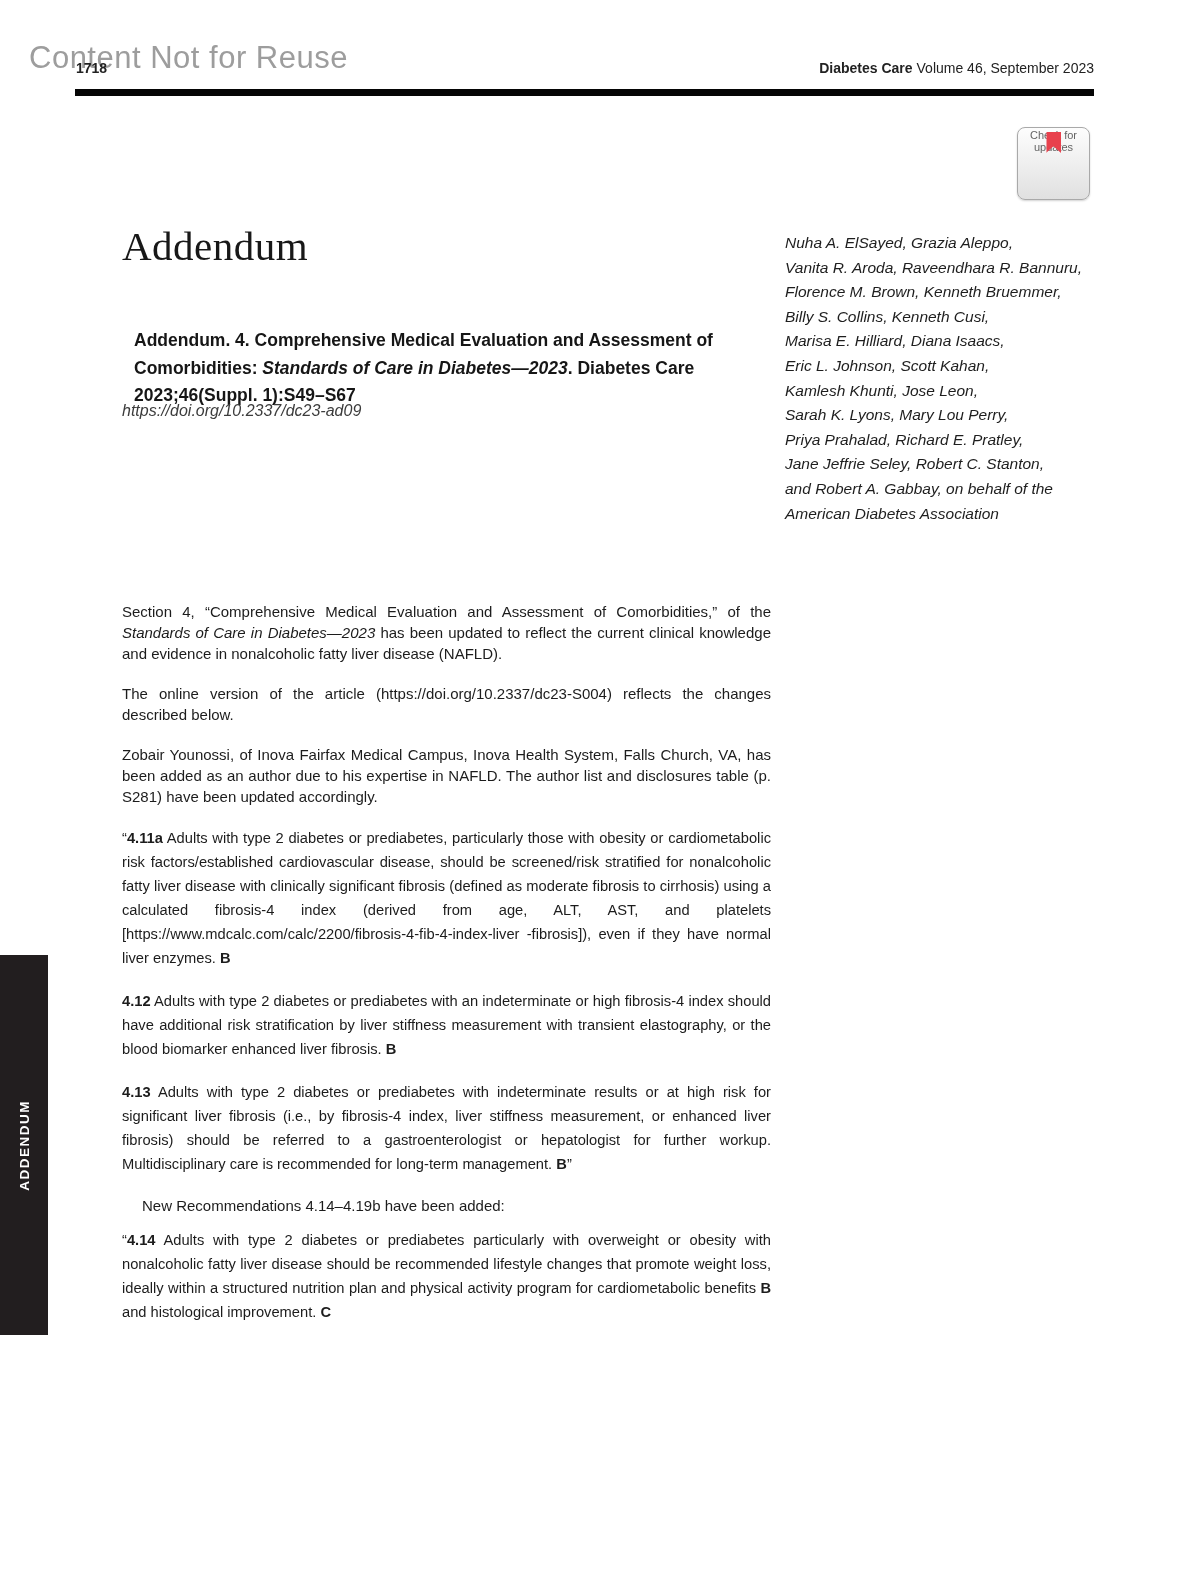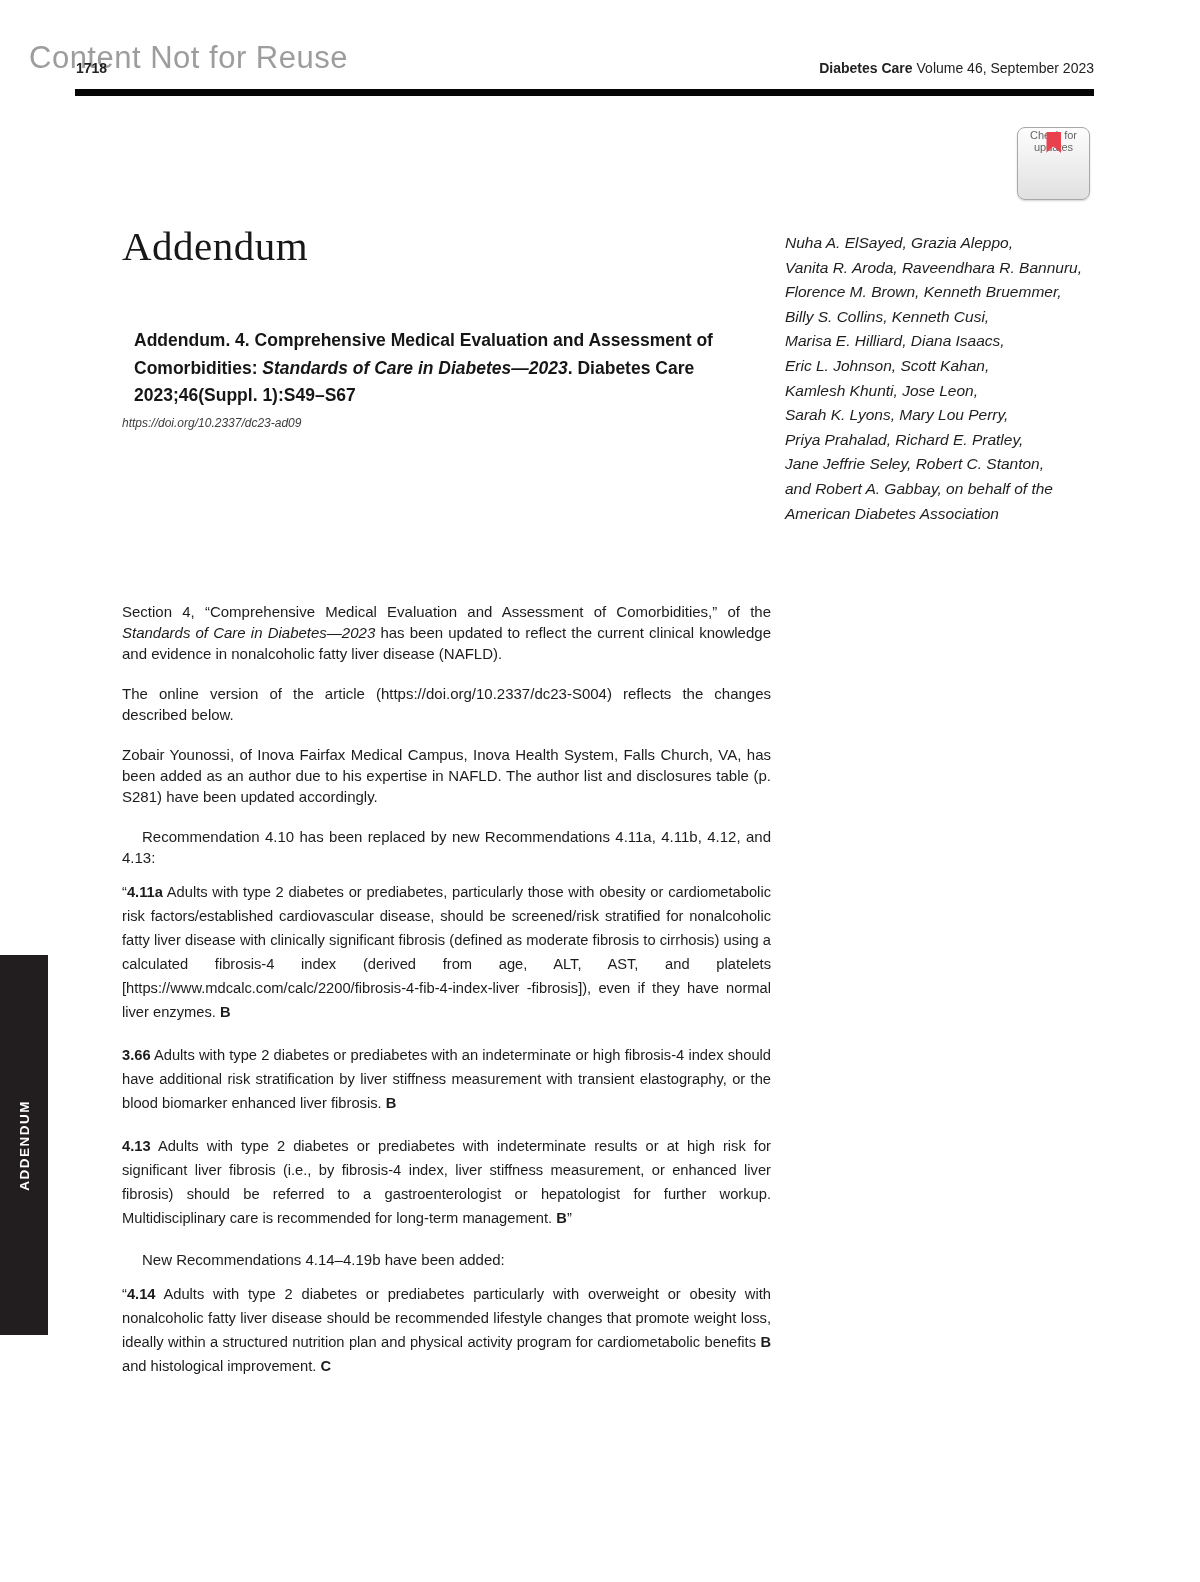--- a/index.html
+++ b/index.html
@@ -60,22 +60,22 @@
   .article-title{
     position:absolute;left:122px;top:222px;margin:0;
     font-family:"Liberation Serif",serif;font-weight:400;
     font-size:41px;color:#181818;letter-spacing:.5px;
   }
   .citation{
     position:absolute;left:122px;top:315px;width:608px;margin:12px;
     font-size:17.5px;line-height:27.5px;font-weight:700;color:#161616;
   }
   .doi{
-    position:absolute;left:122px;top:416px;
-    font-size:12px;font-style:italic;color:#3c3c3c;text-decoration:none;
+    position:absolute;left:122px;top:402px;
+    font-size:16px;font-style:italic;color:#3c3c3c;text-decoration:none;
   }
   .authors{
     position:absolute;left:785px;top:231px;width:320px;
     font-size:15.5px;line-height:24.6px;font-style:italic;color:#1e1e1e;
   }
   
   .side-tab{
     position:absolute;left:0;top:955px;width:48px;height:380px;
     background:#221e1f;display:flex;align-items:center;justify-content:center;
   }
@@ -145,24 +145,23 @@
     </div>
 
   <div class="side-tab">
     <span>ADDENDUM</span>
   </div>
 
   <main class="body-col">
     <p><span>Section 4, “Comprehensive Medical Evaluation and Assessment of Comorbidities,” of the </span><span class="r-i">Standards of Care in Diabetes—2023</span><span> has been updated to reflect the current clinical knowledge and evidence in nonalcoholic fatty liver disease (NAFLD).</span></p>
     <p><span>The online version of the article (https://doi.org/10.2337/dc23-S004) reflects the changes described below.</span></p>
     <p><span>Zobair Younossi, of Inova Fairfax Medical Campus, Inova Health System, Falls Church, VA, has been added as an author due to his expertise in NAFLD. The author list and disclosures table (p. S281) have been updated accordingly.</span></p>
-    <p class="para-indent" style="margin-bottom:12px;"><span>Recommendation 4.10 has been replaced by new Recommendations 4.11a, 4.11b, 4.12, and 4.13:</span></p>
 
     <p class="rec"><span>“</span><span class="r-b">4.11a</span><span> Adults with type 2 diabetes or prediabetes, particularly those with obesity or cardiometabolic risk factors/established cardiovascular disease, should be screened/risk stratified for nonalcoholic fatty liver disease with clinically significant fibrosis (defined as moderate fibrosis to cirrhosis) using a calculated fibrosis-4 index (derived from age, ALT, AST, and platelets [https://www.mdcalc.com/calc/2200/fibrosis-4-fib-4-index-liver -fibrosis]), even if they have normal liver enzymes. </span><span class="r-b">B</span></p>
-    <p class="rec"><span class="r-b">3.66</span><span> Adults with type 2 diabetes or prediabetes with an indeterminate or high fibrosis-4 index should have additional risk stratification by liver stiffness measurement with transient elastography, or the blood biomarker enhanced liver fibrosis. </span><span class="r-b">B</span></p>
+    <p class="rec"><span class="r-b">4.12</span><span> Adults with type 2 diabetes or prediabetes with an indeterminate or high fibrosis-4 index should have additional risk stratification by liver stiffness measurement with transient elastography, or the blood biomarker enhanced liver fibrosis. </span><span class="r-b">B</span></p>
     <p class="rec rec-last"><span class="r-b">4.13</span><span> Adults with type 2 diabetes or prediabetes with indeterminate results or at high risk for significant liver fibrosis (i.e., by fibrosis-4 index, liver stiffness measurement, or enhanced liver fibrosis) should be referred to a gastroenterologist or hepatologist for further workup. Multidisciplinary care is recommended for long-term management. </span><span class="r-b">B</span><span>”</span></p>
 
     <p class="para-indent" style="margin-bottom:12px;"><span>New Recommendations 4.14–4.19b have been added:</span></p>
 
     <p class="rec"><span>“</span><span class="r-b">4.14</span><span> Adults with type 2 diabetes or prediabetes particularly with overweight or obesity with nonalcoholic fatty liver disease should be recommended lifestyle changes that promote weight loss, ideally within a structured nutrition plan and physical activity program for cardiometabolic benefits </span><span class="r-b">B</span><span> and histological improvement. </span><span class="r-b">C</span></p>
   </main>
 
 </div>
 
 </body></html>

